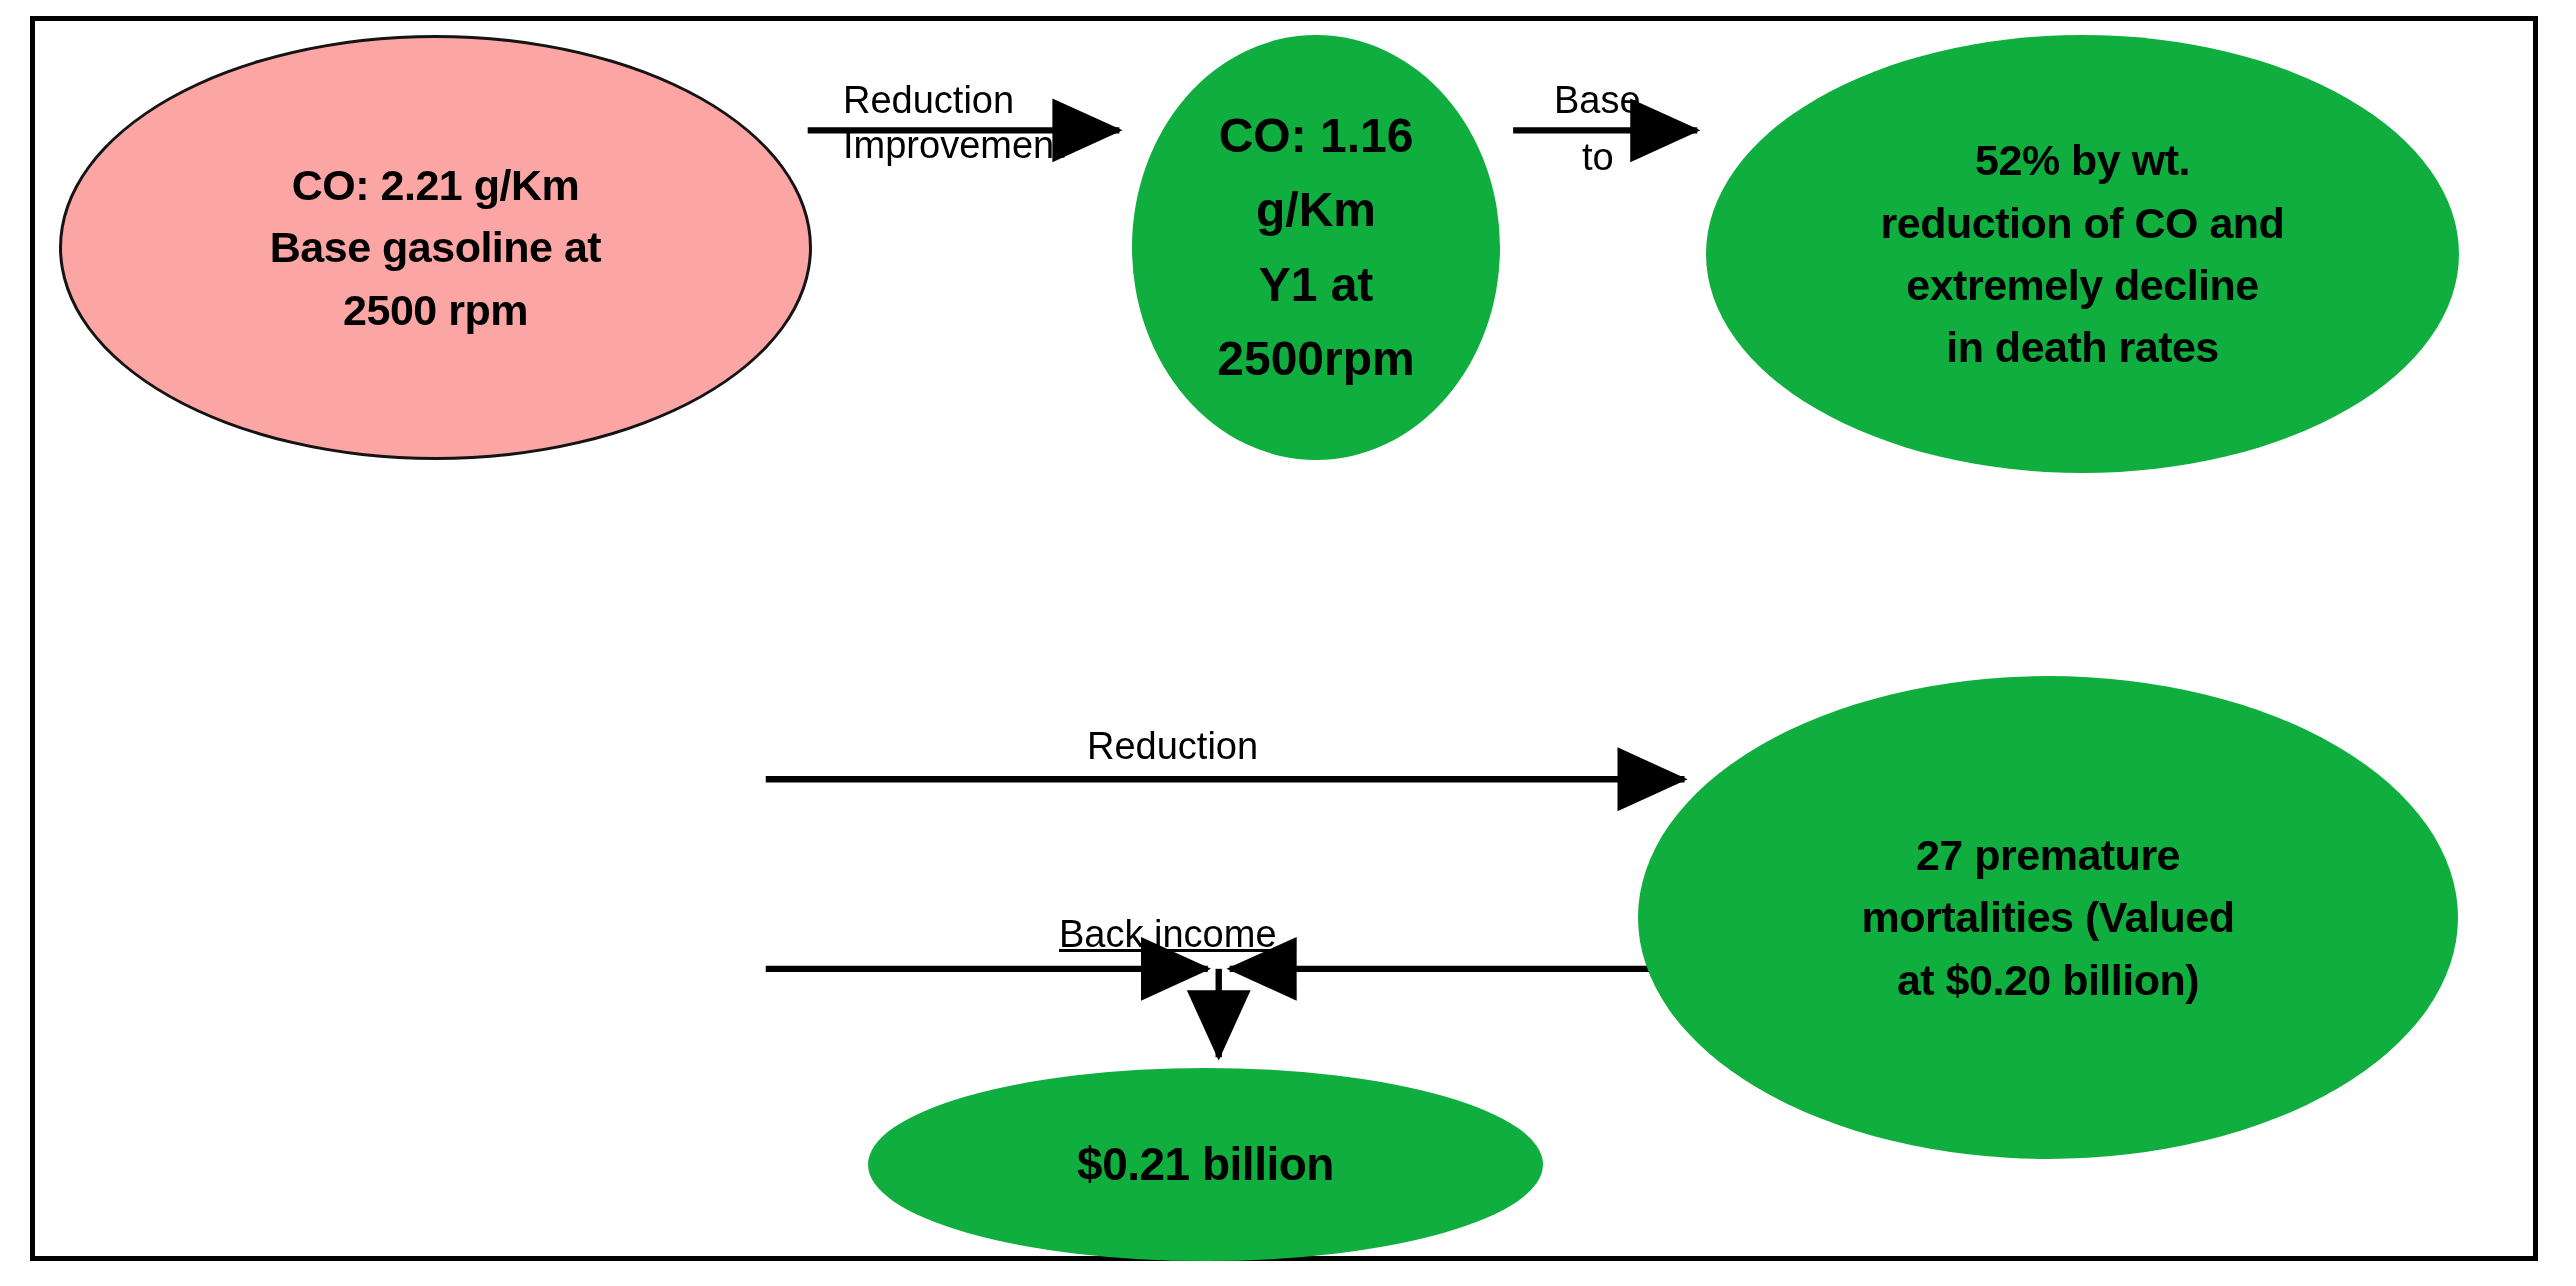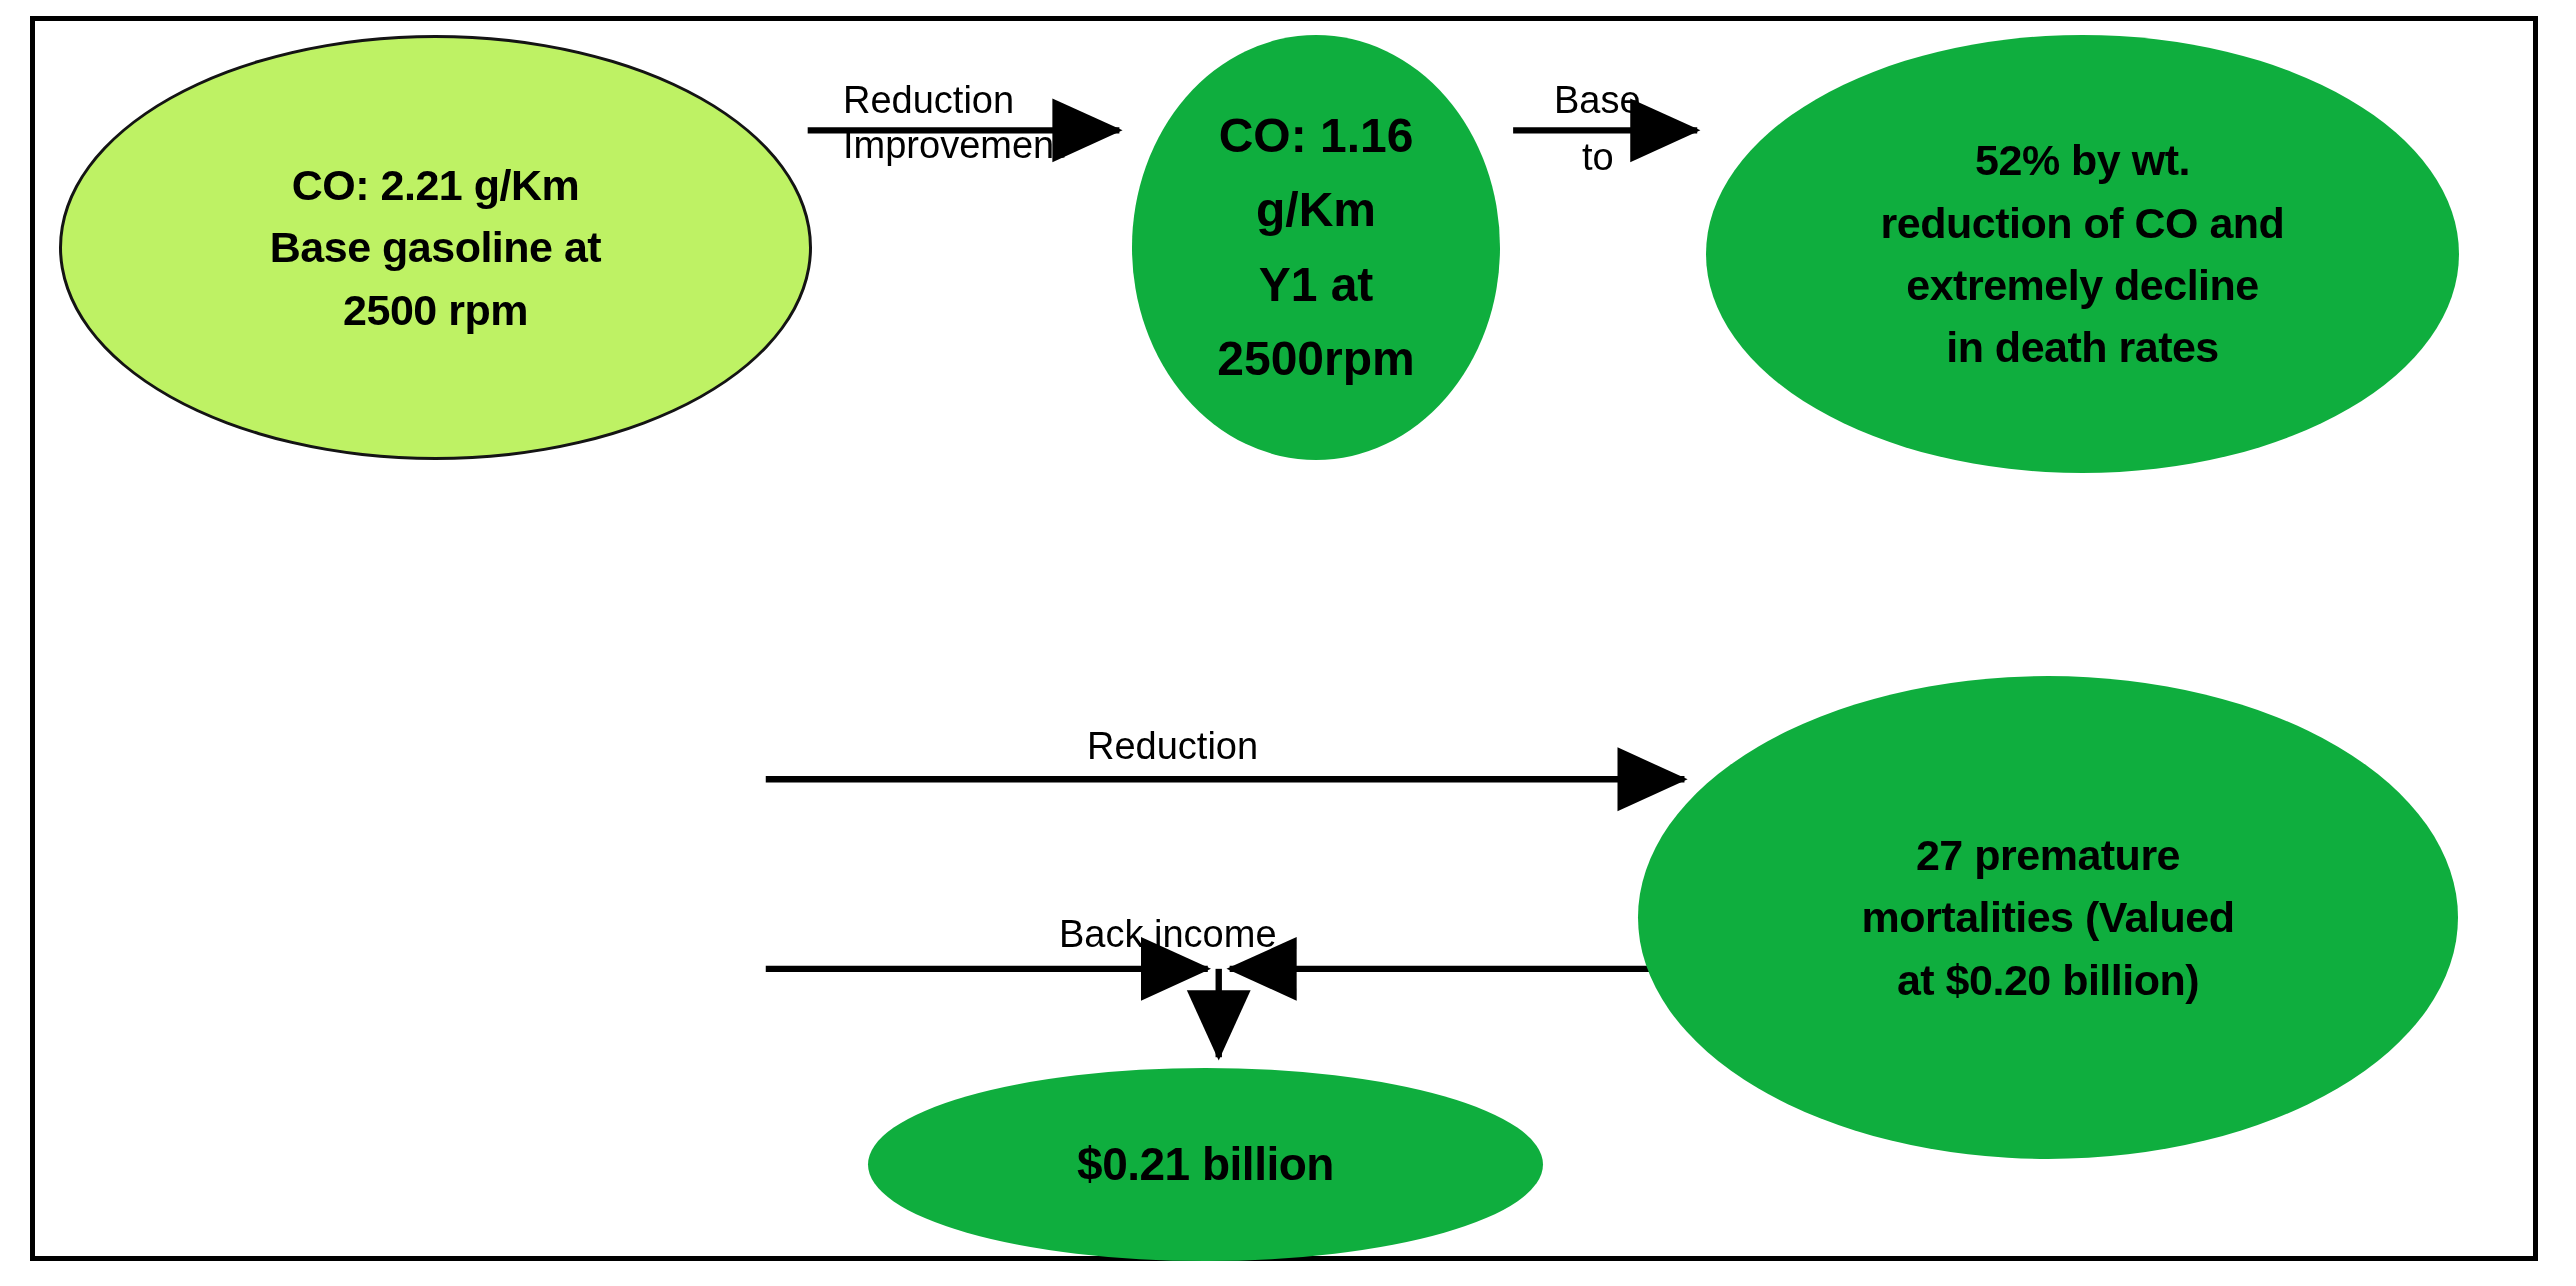--- a/index.html
+++ b/index.html
@@ -43,21 +43,21 @@
     color:#000000;
     font-weight:700;
     line-height:1.45;
     white-space:pre-line;
     letter-spacing:-0.5px;
     padding:0 5.5px;
     box-sizing:border-box;
   }
   
   .ellipse{ border-radius:50%; }
-  .red{ background:#bef264; border:3.6px solid #141414; }
+  .red{ background:#fca5a5; border:3.6px solid #141414; }
   .green{ background:#0FAE3E; border:none; }
 
   
   #node-base-gasoline{ left:59px;  top:35px;  width:753px;  height:425px; }
   #node-base-gasoline .label{ font-size:43px; }
 
   #node-co-y1{ left:1132px; top:35px;  width:368px;  height:425px; }
   #node-co-y1 .label{ font-size:48px; letter-spacing:0px; line-height:1.55;}
 
   #node-reduction-result{ left:1706px; top:35px;  width:753px;  height:438px; }
@@ -164,16 +164,16 @@
   <div class="edge-label" id="label-reduction-top">Reduction</div>
 
   <div class="edge-label" id="label-improvement-top">Improvement</div>
 
   <div class="edge-label" id="label-lead">Base</div>
 
   <div class="edge-label" id="label-to">to</div>
 
   <div class="edge-label" id="label-reduction-bottom" style="left:1087px; top:726px;">Reduction</div>
 
-  <div class="edge-label" id="label-back-income" style="left:1059px; top:914px;">Back income</div>
+  <div class="edge-label" id="label-back-income" style="left:1059px; top:914px;text-decoration:underline;">Back income</div>
 
 </div>
 
 
 </body></html>

